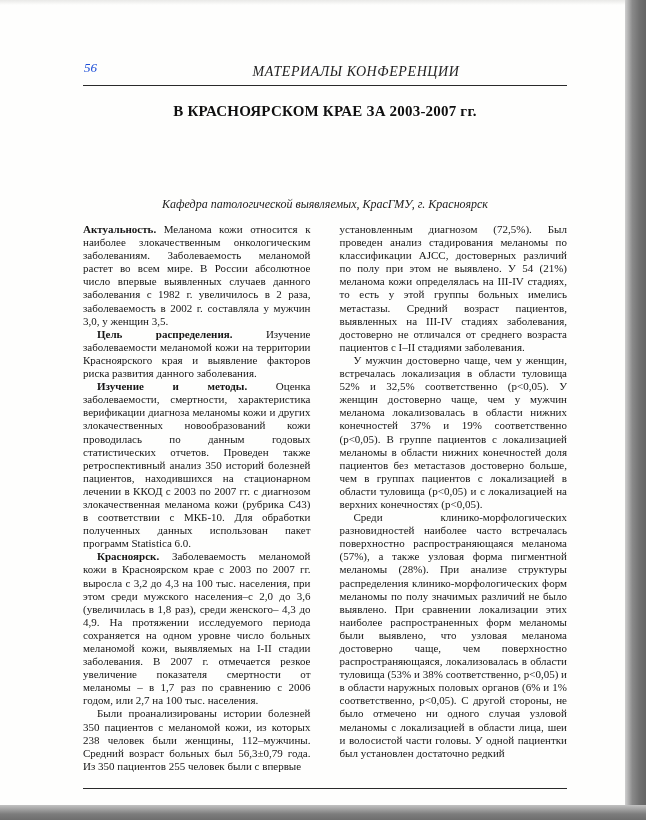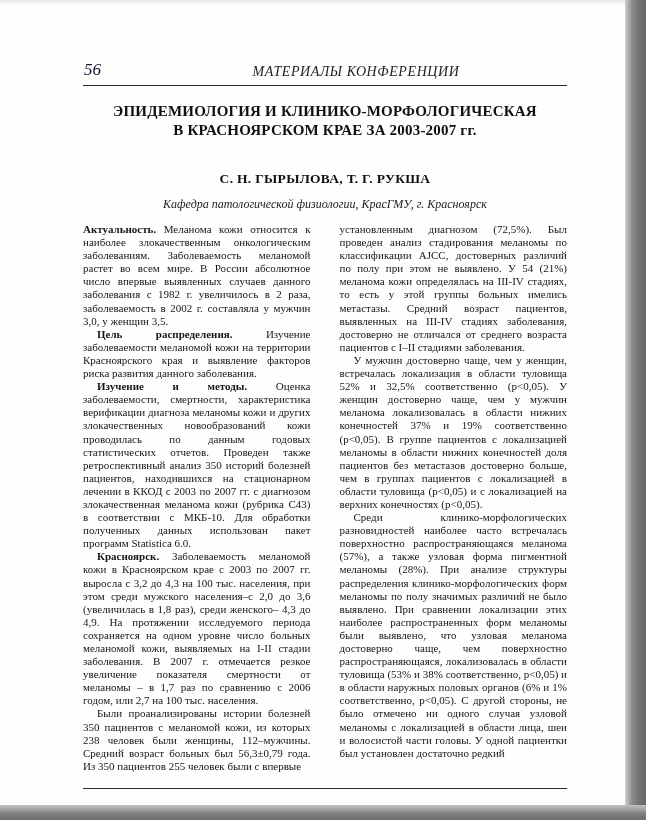--- a/index.html
+++ b/index.html
@@ -22,21 +22,21 @@
     position:absolute; left:0; bottom:0; width:100%; height:15px;
     background:linear-gradient(to bottom,#c2c2c2 0%,#7d7d7d 60%,#6e6e6e 100%);
   }
   .scan-edge-top{
     position:absolute; left:0; top:0; width:100%; height:5px;
     background:linear-gradient(to bottom,#e9e9e7,#fefefd);
   }
 
   .page-num{
     position:absolute; left:84px; top:60px;
-    font-style:italic; font-size:17px; color:#0f172a;
+    font-style:italic; font-size:13px; color:#1d4ed8;
   }
   .running-head{
     position:absolute; left:216px; top:64px; width:280px;
     text-align:center; font-style:italic; font-size:14px;
     letter-spacing:0.6px; color:#222;
   }
   .header-rule{
     position:absolute; left:83px; top:85px; width:484px; height:1px;
     background:#2a2a2a;
   }
@@ -85,26 +85,24 @@
 
 <div class="page">
 
   <div class="scan-edge-top"></div>
 
   <span class="page-num">56</span>
   <span class="running-head">МАТЕРИАЛЫ КОНФЕРЕНЦИИ</span>
   <div class="header-rule"></div>
 
   <div class="title">
-    <div>ЭПИДЕМИОЛОГИЯ И КЛИНИКО-МОРФОЛОГИЧЕСКАЯ</div>
     <div>В КРАСНОЯРСКОМ КРАЕ ЗА 2003-2007 гг.</div>
   </div>
 
-  <div class="authors">С. Н. ГЫРЫЛОВА, Т. Г. РУКША</div>
-  <div class="affiliation">Кафедра патологической физиологии, КрасГМУ, г. Красноярск</div>
+  <div class="affiliation">Кафедра патологической выявляемых, КрасГМУ, г. Красноярск</div>
 
   <div class="columns">
     <div class="col">
       <p class="no-indent">
         <b>Актуальность.</b>
         <span>Меланома кожи относится к наиболее злокачественным онкологическим заболеваниям. Заболеваемость меланомой растет во всем мире. В России абсолютное число впервые выявленных случаев данного заболевания с 1982 г. увеличилось в 2 раза, заболеваемость в 2002 г. составляла у мужчин 3,0, у женщин 3,5.</span>
       </p>
       <p>
         <b>Цель распределения.</b>
         <span>Изучение заболеваемости меланомой кожи на территории Красноярского края и выявление факторов риска развития данного заболевания.</span>

